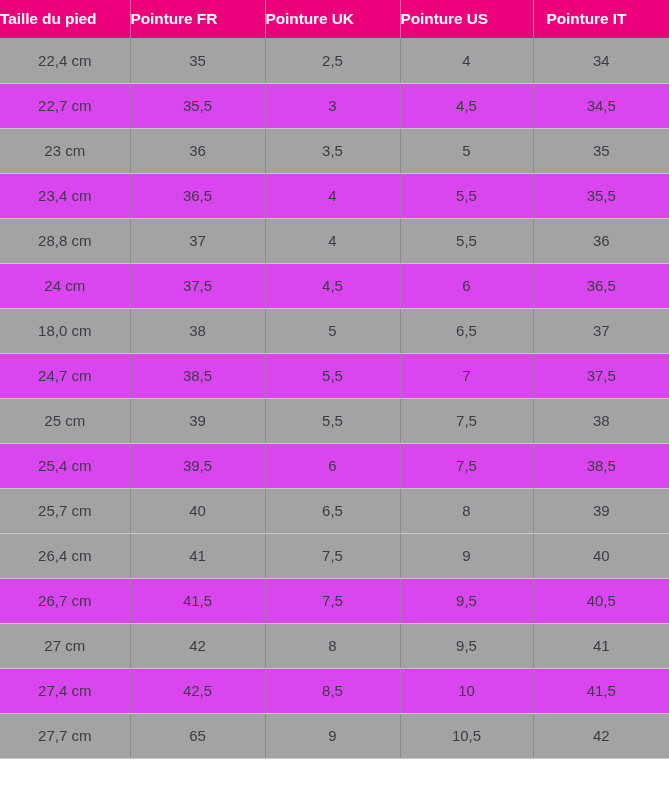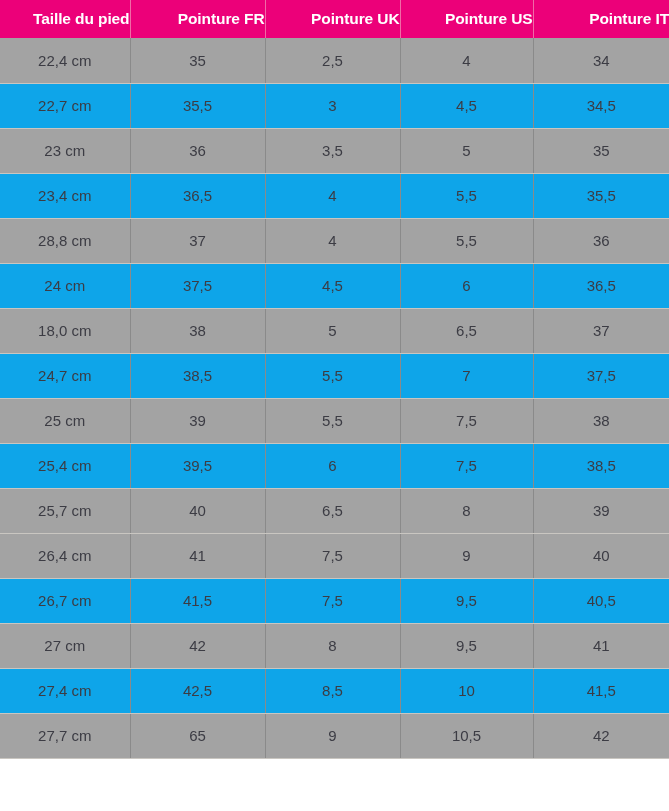--- a/index.html
+++ b/index.html
@@ -28,45 +28,45 @@
 
   
   thead th {
     background: #ec0079;
     color: #ffffff;
     height: 38px;
     padding: 0;
     font-size: 15.5px;
     font-weight: bold;
     letter-spacing: -0.1px;
-    text-align: right;
+    text-align: left;
     vertical-align: middle;
     border-right: 1px solid #f06aa6;
     box-sizing: border-box;
     white-space: nowrap;
   }
-  thead th:last-child { border-right: none; }
+  thead th:last-child { border-right: none; padding-left: 13px; }
 
   
   tbody td {
     height: 45px;
     padding: 0;
     font-size: 15px;
     color: #3c3c44;
     text-align: center;
     vertical-align: middle;
     border-right: 1px solid #8a8a8a;
     border-bottom: 1px solid #c9c6c1;
     box-sizing: border-box;
     white-space: nowrap;
   }
   tbody td:last-child { border-right: none; }
 
   tbody tr.row-odd  td { background: #a3a3a3; }
-  tbody tr.row-even td { background: #0ea5e9; }
+  tbody tr.row-even td { background: #d946ef; }
 
   tbody tr:last-child td { border-bottom: 1px solid #c9c6c1; }
 
   .table-wrap {
     width: 669px;
     overflow: hidden;
     background: #ffffff;
   }
 </style>
 </head>

